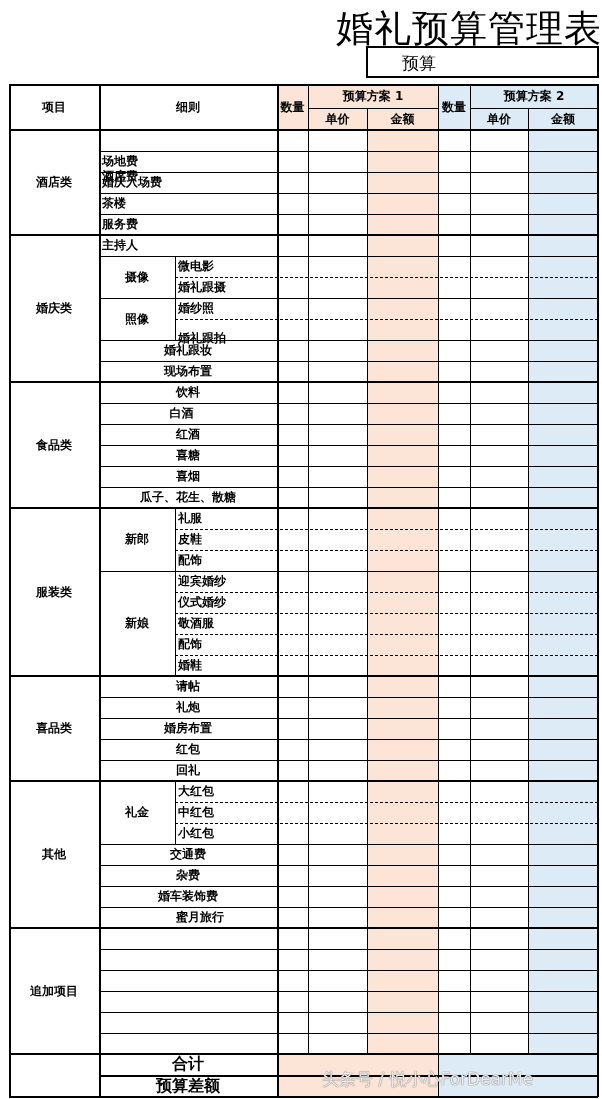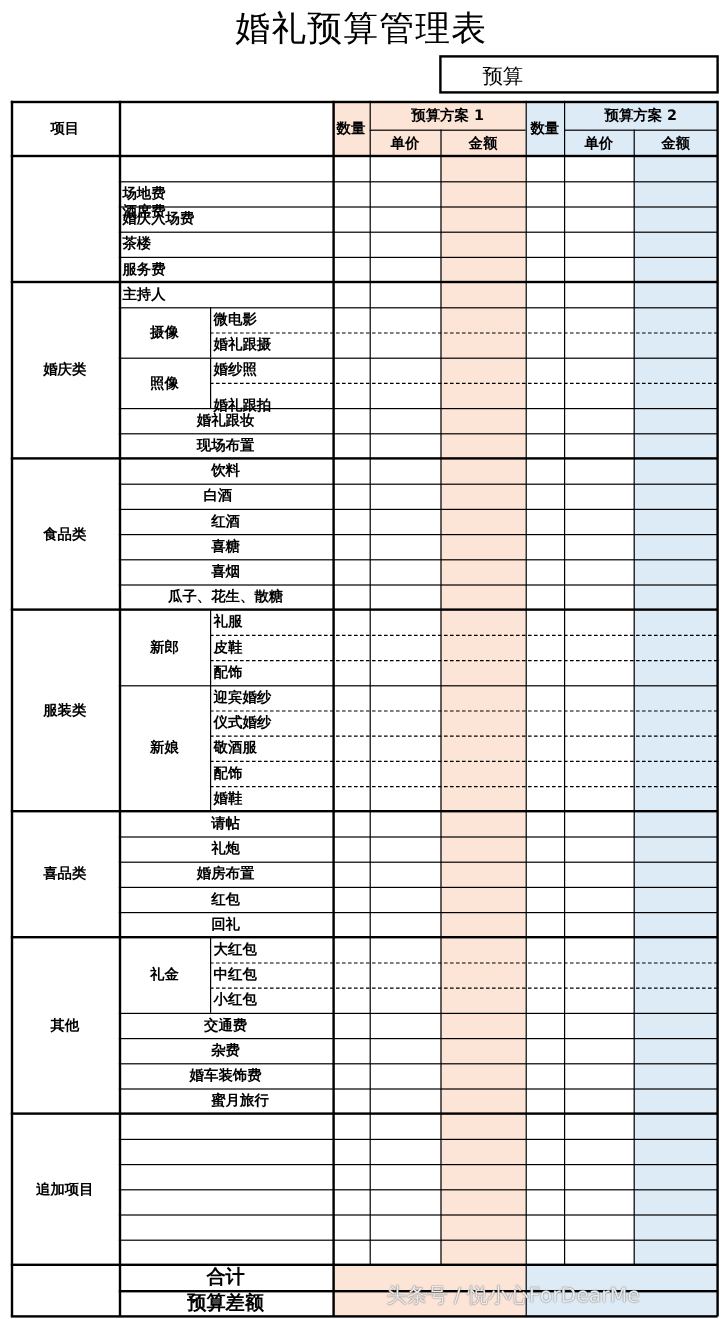--- a/index.html
+++ b/index.html
@@ -1,19 +1,19 @@
 <!DOCTYPE html>
 <html><head>
 <meta charset="utf-8">
 <style>
   html, body { margin:0; padding:0; background:#ffffff; }
   body { width:602px; height:1099px; position:relative; overflow:hidden;
          font-family:"DejaVu Sans", "Liberation Sans", sans-serif; color:#000; }
-  .title { position:absolute; left:0; top:4px; width:602px; text-align:center;
-           font-family:"DejaVu Serif","Liberation Serif",serif; font-size:29px; letter-spacing:1px; }
+  .title { position:absolute; left:0; top:4px; width:602px; text-align:right;
+           font-family:"DejaVu Serif","Liberation Serif",serif; font-size:37px; letter-spacing:1px; }
   .budget-box { position:absolute; left:366px; top:46px; width:229px; height:28px;
                 border:2px solid #000; box-sizing:content-box; }
   .budget-label { position:absolute; left:34px; top:4px; font-family:"DejaVu Serif","Liberation Serif",serif;
                   font-size:17px; }
   #grid { position:absolute; left:0; top:0; width:602px; height:1099px; }
   .cell { position:absolute; box-sizing:border-box; display:flex; align-items:center;
           font-size:12px; font-weight:bold; white-space:nowrap; overflow:hidden; }
   .cell.center { justify-content:center; }
   .cell.left { justify-content:flex-start; padding-left:3px; }
   .hline { position:absolute; height:0; border-top:1px solid #000; }
@@ -36,32 +36,34 @@
 </div>
 
 <div id="grid">
     <div class="fill" style="left: 277px; top: 84px; width: 161px; height: 46px; background: rgb(252, 228, 214);"></div>
     <div class="fill" style="left: 438px; top: 84px; width: 160px; height: 46px; background: rgb(221, 235, 247);"></div>
     <div class="fill" style="left: 367px; top: 130px; width: 71px; height: 924px; background: rgb(252, 228, 214);"></div>
     <div class="fill" style="left: 528px; top: 130px; width: 70px; height: 924px; background: rgb(221, 235, 247);"></div>
     <div class="fill" style="left: 277px; top: 1054px; width: 161px; height: 43px; background: rgb(252, 228, 214);"></div>
     <div class="fill" style="left: 438px; top: 1054px; width: 160px; height: 43px; background: rgb(221, 235, 247);"></div>
     <div class="cell center" style="left: 9px; top: 84px; width: 90px; height: 46px;">项目</div>
+    <div class="cell center" style="left: 99px; top: 84px; width: 178px; height: 46px;">细则</div>
     <div class="cell center" style="left: 277px; top: 84px; width: 31px; height: 46px;">数量</div>
     <div class="cell center" style="left: 308px; top: 84px; width: 130px; height: 24px;">预算方案 1</div>
     <div class="cell center" style="left: 308px; top: 108px; width: 59px; height: 22px;">单价</div>
     <div class="cell center" style="left: 367px; top: 108px; width: 71px; height: 22px;">金额</div>
     <div class="cell center" style="left: 438px; top: 84px; width: 32px; height: 46px;">数量</div>
     <div class="cell center" style="left: 470px; top: 84px; width: 128px; height: 24px;">预算方案 2</div>
     <div class="cell center" style="left: 470px; top: 108px; width: 58px; height: 22px;">单价</div>
     <div class="cell center" style="left: 528px; top: 108px; width: 70px; height: 22px;">金额</div>
     <div class="hline thick" style="left: 9px; top: 84px; width: 589px;"></div>
     <div class="hline" style="left: 308px; top: 108px; width: 130px;"></div>
     <div class="hline" style="left: 470px; top: 108px; width: 128px;"></div>
     <div class="hline thick" style="left: 9px; top: 129px; width: 589px;"></div>
+    <div class="cell center" style="left: 9px; top: 130px; width: 90px; height: 105px;">酒店类</div>
     <div class="cell left" style="left: 99px; top: 130px; width: 178px; height: 21px; margin-top: 36px;">酒席费</div>
     <div class="cell left" style="left: 99px; top: 151px; width: 152px; height: 21px;">场地费</div>
     <div class="hline" style="left: 99px; top: 151px; width: 499px;"></div>
     <div class="cell left" style="left: 99px; top: 172px; width: 178px; height: 21px;">婚庆入场费</div>
     <div class="hline" style="left: 99px; top: 172px; width: 499px;"></div>
     <div class="cell left" style="left: 99px; top: 193px; width: 178px; height: 21px;">茶楼</div>
     <div class="hline" style="left: 99px; top: 193px; width: 499px;"></div>
     <div class="cell left" style="left: 99px; top: 214px; width: 178px; height: 21px;">服务费</div>
     <div class="hline" style="left: 99px; top: 214px; width: 499px;"></div>
     <div class="cell" style="left: 277px; top: 130px; width: 31px; height: 21px;"></div>

